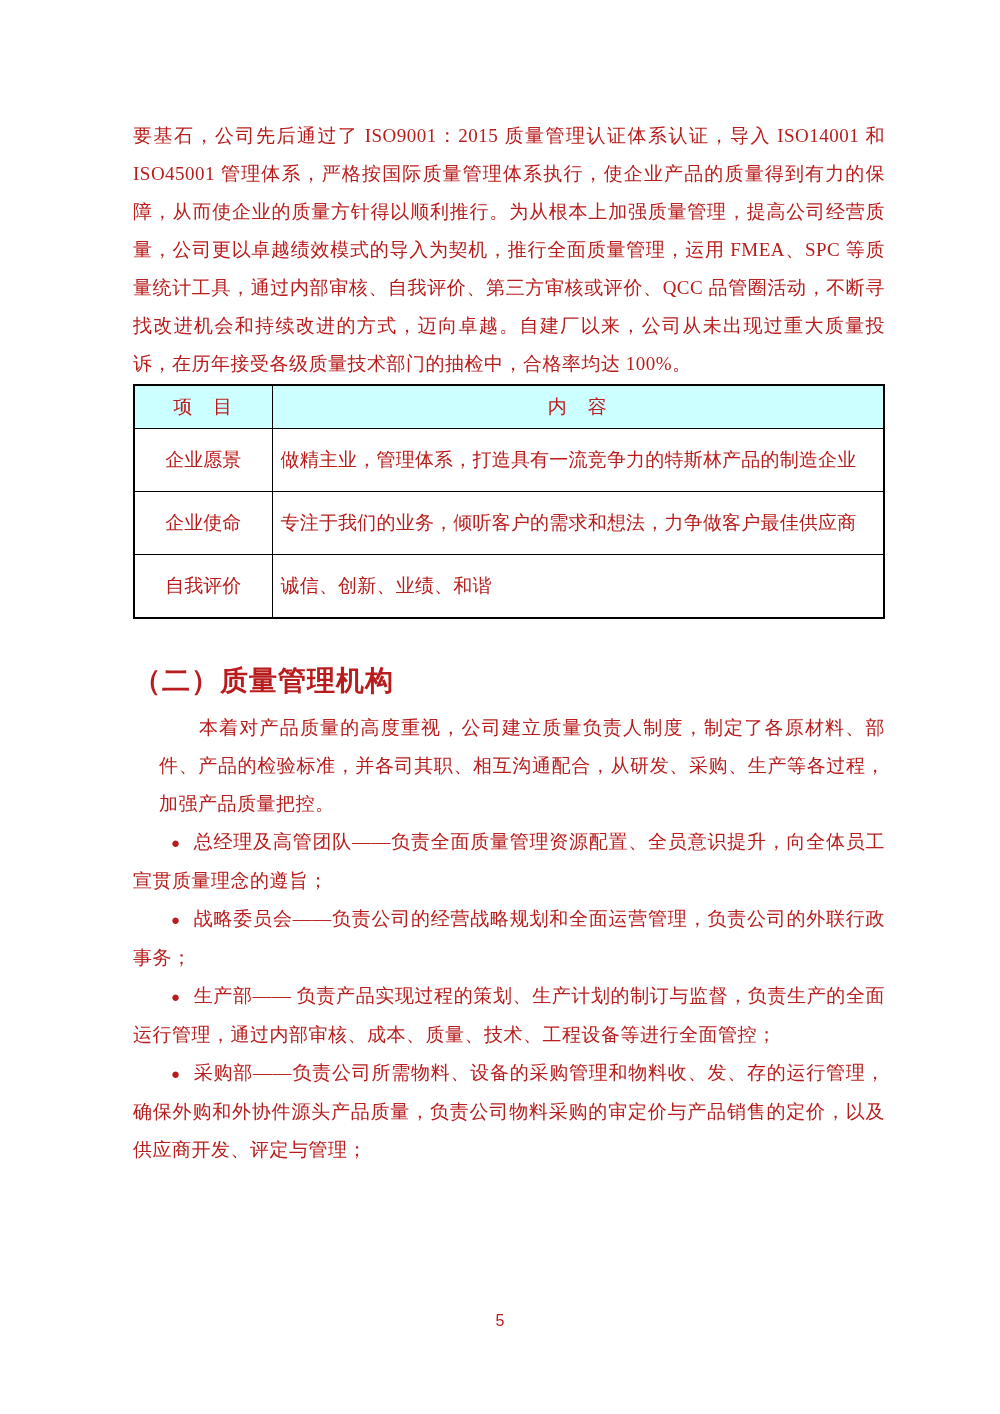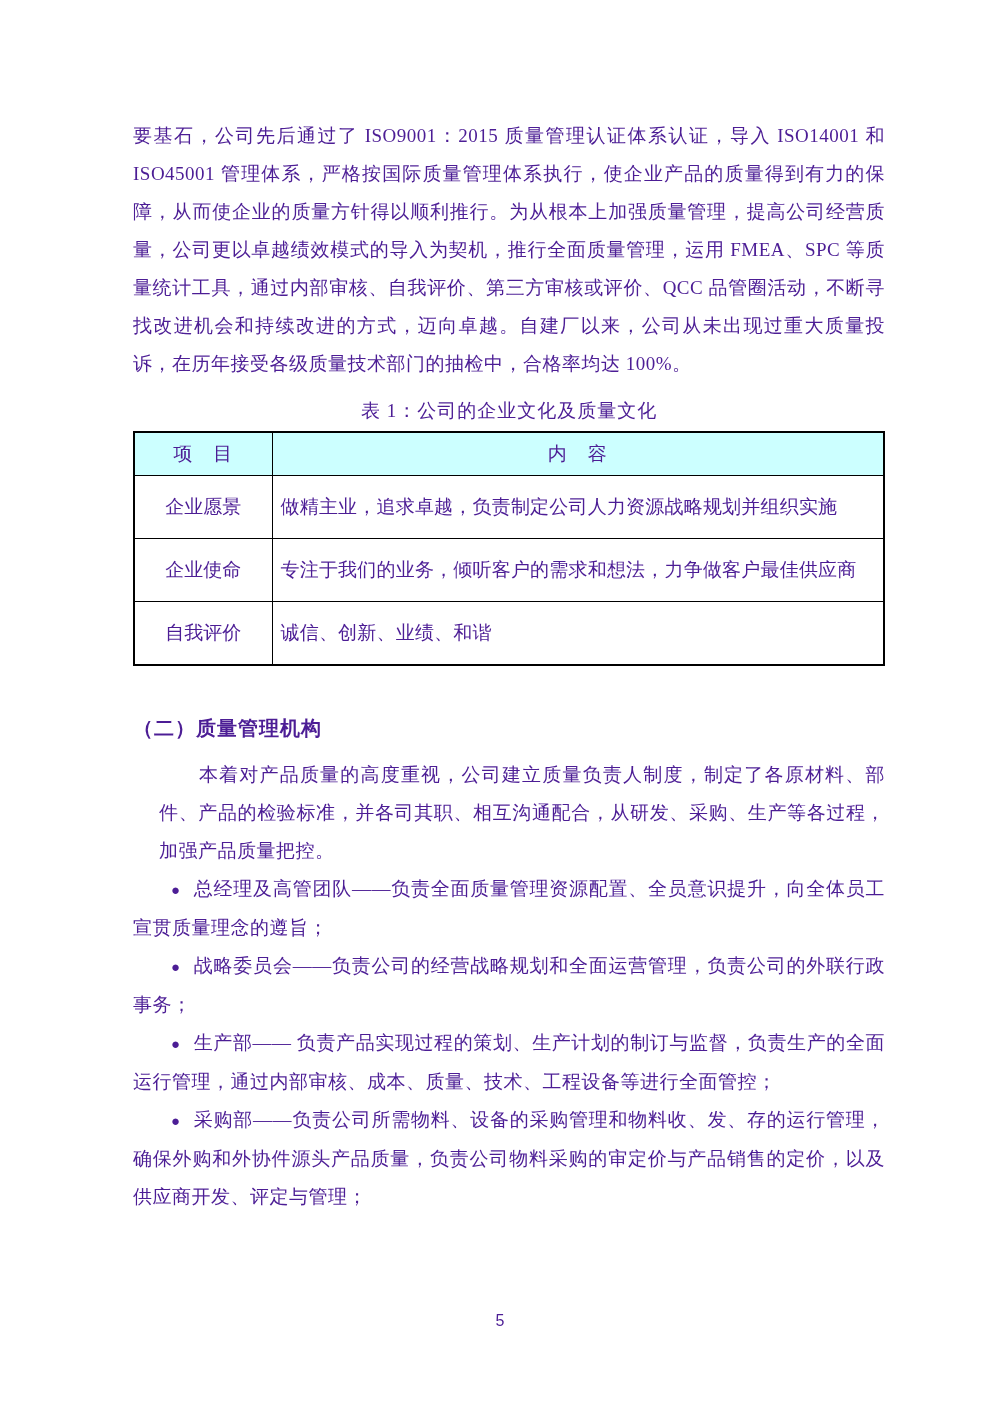--- a/index.html
+++ b/index.html
@@ -1,21 +1,21 @@
 <!DOCTYPE html>
 <html><head>
 <meta charset="utf-8">
 <style>
   html,body { margin:0; padding:0; background:#ffffff; }
   .page {
     position:relative;
     width:1000px; height:1414px;
     background:#ffffff;
     font-family:"Liberation Serif","DejaVu Serif",serif;
-    color:#4c1d95;
+    color:#b91c1c;
     overflow:hidden;
   }
   .content {
     position:absolute;
     left:133px; top:117px;
     width:752px;
   }
   .body-text {
     margin:0;
     font-size:19px;
@@ -58,21 +58,21 @@
   table.culture td.cell-content {
     padding:0 8px;
     text-align:left;
     vertical-align:middle;
     letter-spacing:0.2px;
   }
   .section-heading {
     margin:46px 0 2px 0;
     font-family:"Liberation Sans","DejaVu Sans",sans-serif;
     font-weight:bold;
-    font-size:20px;
+    font-size:28px;
     line-height:32px;
     letter-spacing:1px;
   }
   .intro {
     margin-top:12px;
     text-indent:2.1em;
     margin-left:26px;
   }
   .bullet {
     text-indent:2em;
@@ -91,37 +91,36 @@
   }
 </style>
 </head>
 <body>
 
 <div class="page">
   <div class="content">
 
     <p class="body-text">要基石，公司先后通过了 ISO9001：2015 质量管理认证体系认证，导入 ISO14001 和 ISO45001 管理体系，严格按国际质量管理体系执行，使企业产品的质量得到有力的保障，从而使企业的质量方针得以顺利推行。为从根本上加强质量管理，提高公司经营质量，公司更以卓越绩效模式的导入为契机，推行全面质量管理，运用 FMEA、SPC 等质量统计工具，通过内部审核、自我评价、第三方审核或评价、QCC 品管圈活动，不断寻找改进机会和持续改进的方式，迈向卓越。自建厂以来，公司从未出现过重大质量投诉，在历年接受各级质量技术部门的抽检中，合格率均达 100%。</p>
 
-    <p class="caption">表 1：公司的企业文化及质量文化</p>
 
     <table class="culture">
       <colgroup>
           <col class="c1">
           <col>
         </colgroup>
       <thead>
         <tr>
           <th style="background-color: rgb(204, 255, 255);">项　目</th>
           <th style="background-color: rgb(204, 255, 255); margin-left: 21px;">内　容</th>
         </tr>
       </thead>
       <tbody>
         <tr>
           <td class="item">企业愿景</td>
-          <td class="cell-content">做精主业，追求卓越，负责制定公司人力资源战略规划并组织实施</td>
+          <td class="cell-content">做精主业，管理体系，打造具有一流竞争力的特斯林产品的制造企业</td>
         </tr>
         <tr>
           <td class="item">企业使命</td>
           <td class="cell-content">专注于我们的业务，倾听客户的需求和想法，力争做客户最佳供应商</td>
         </tr>
         <tr>
           <td class="item">自我评价</td>
           <td class="cell-content">诚信、创新、业绩、和谐</td>
         </tr>
       </tbody>

